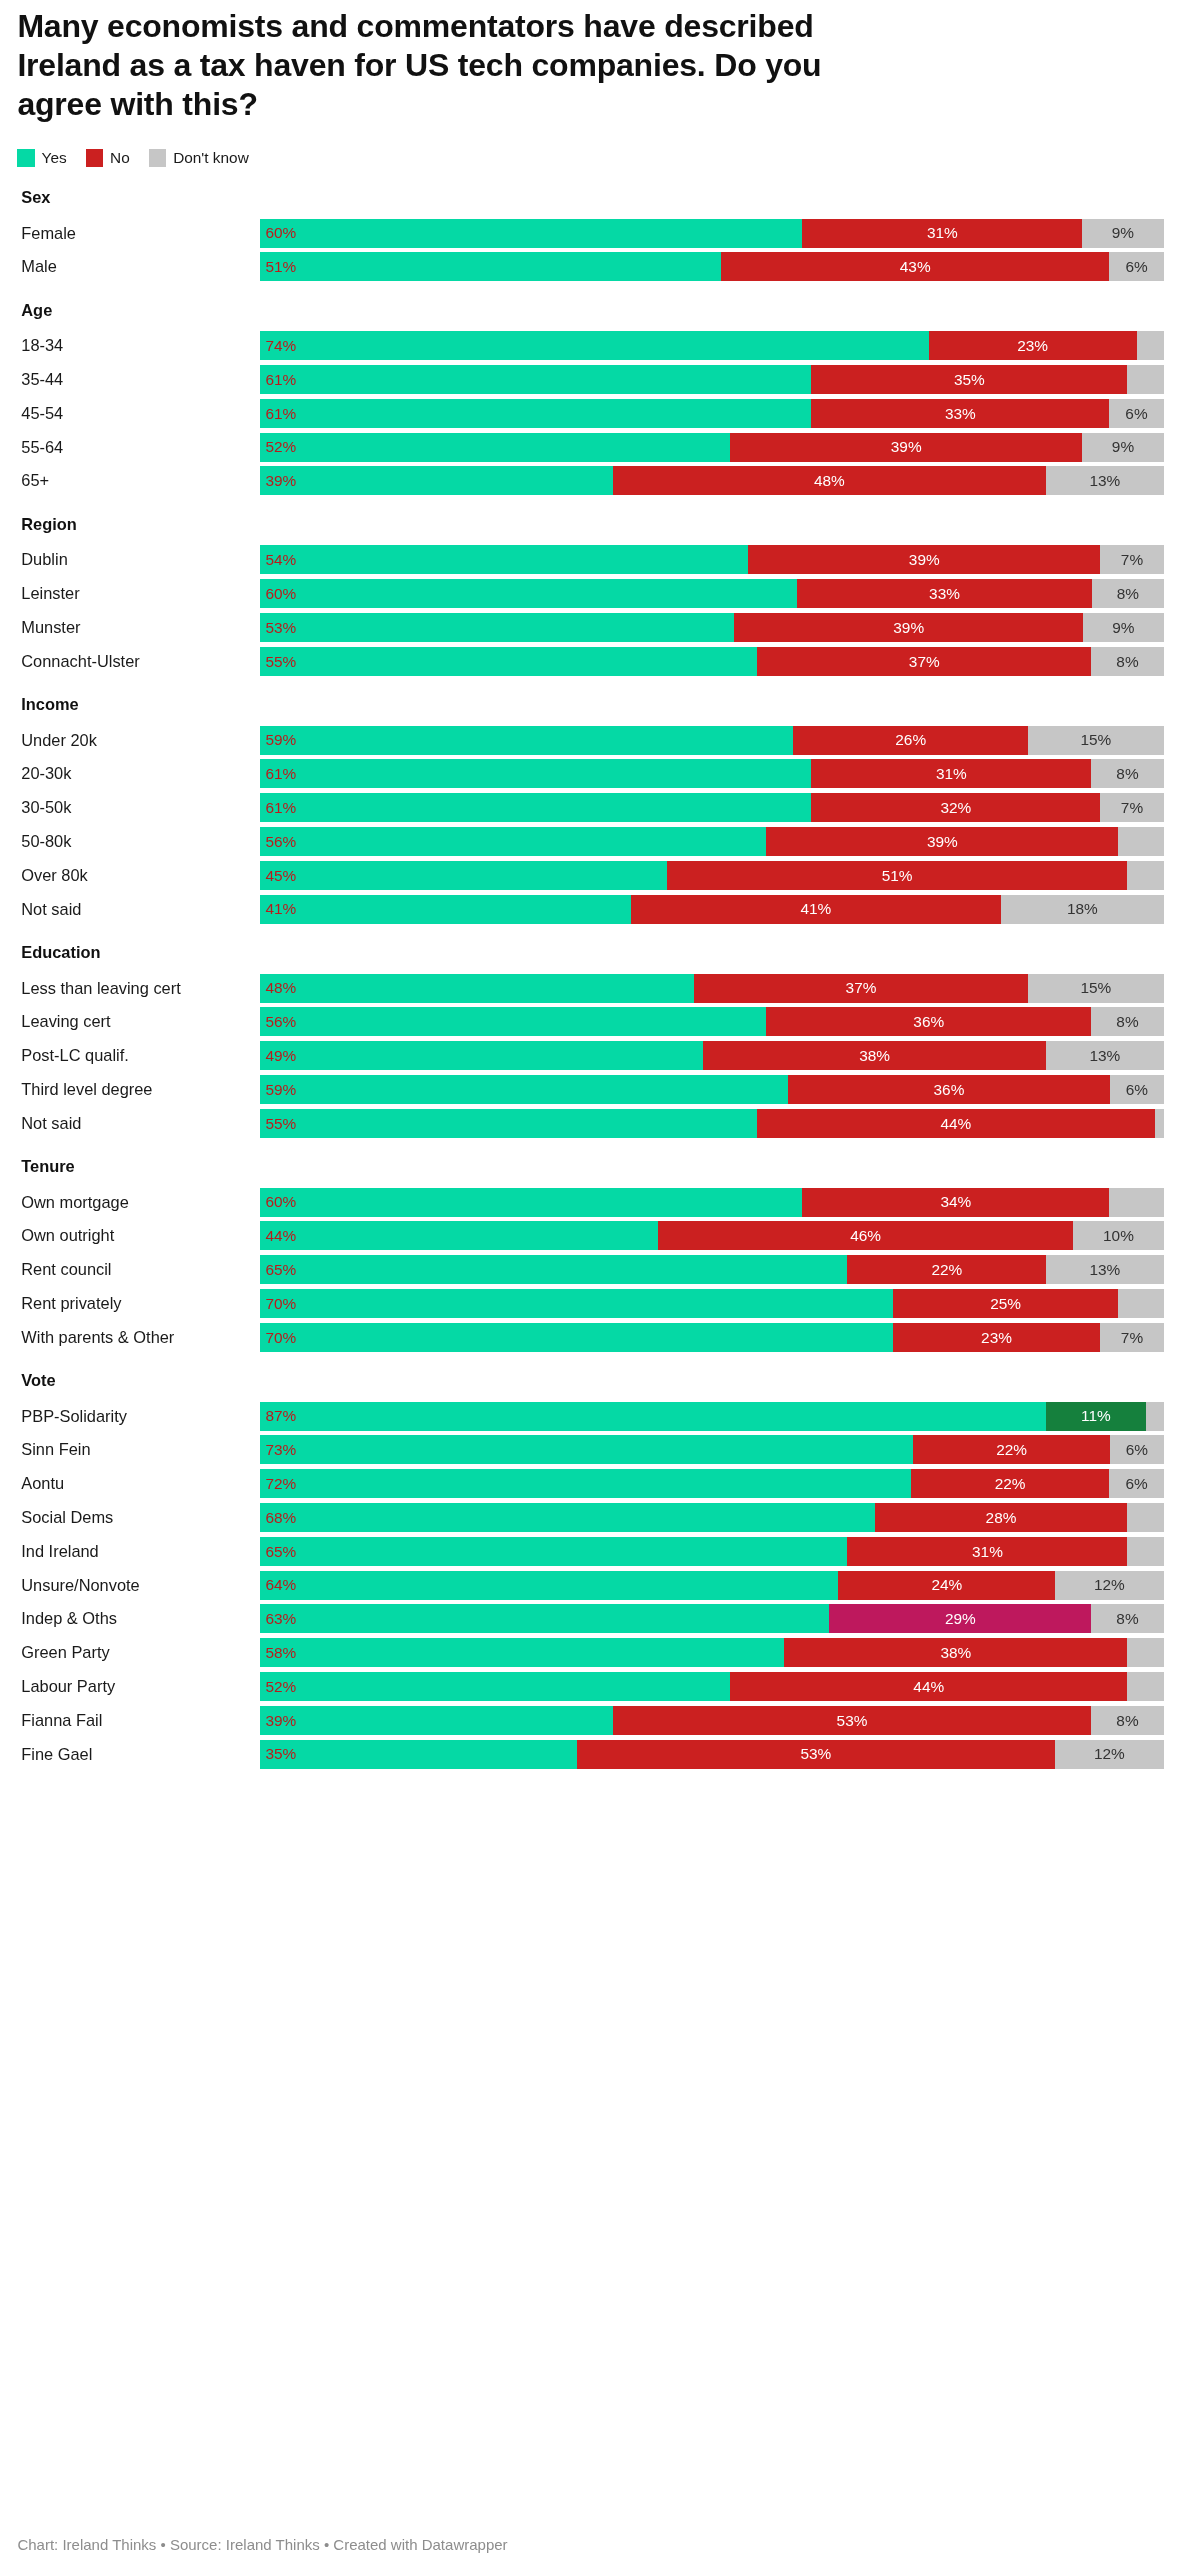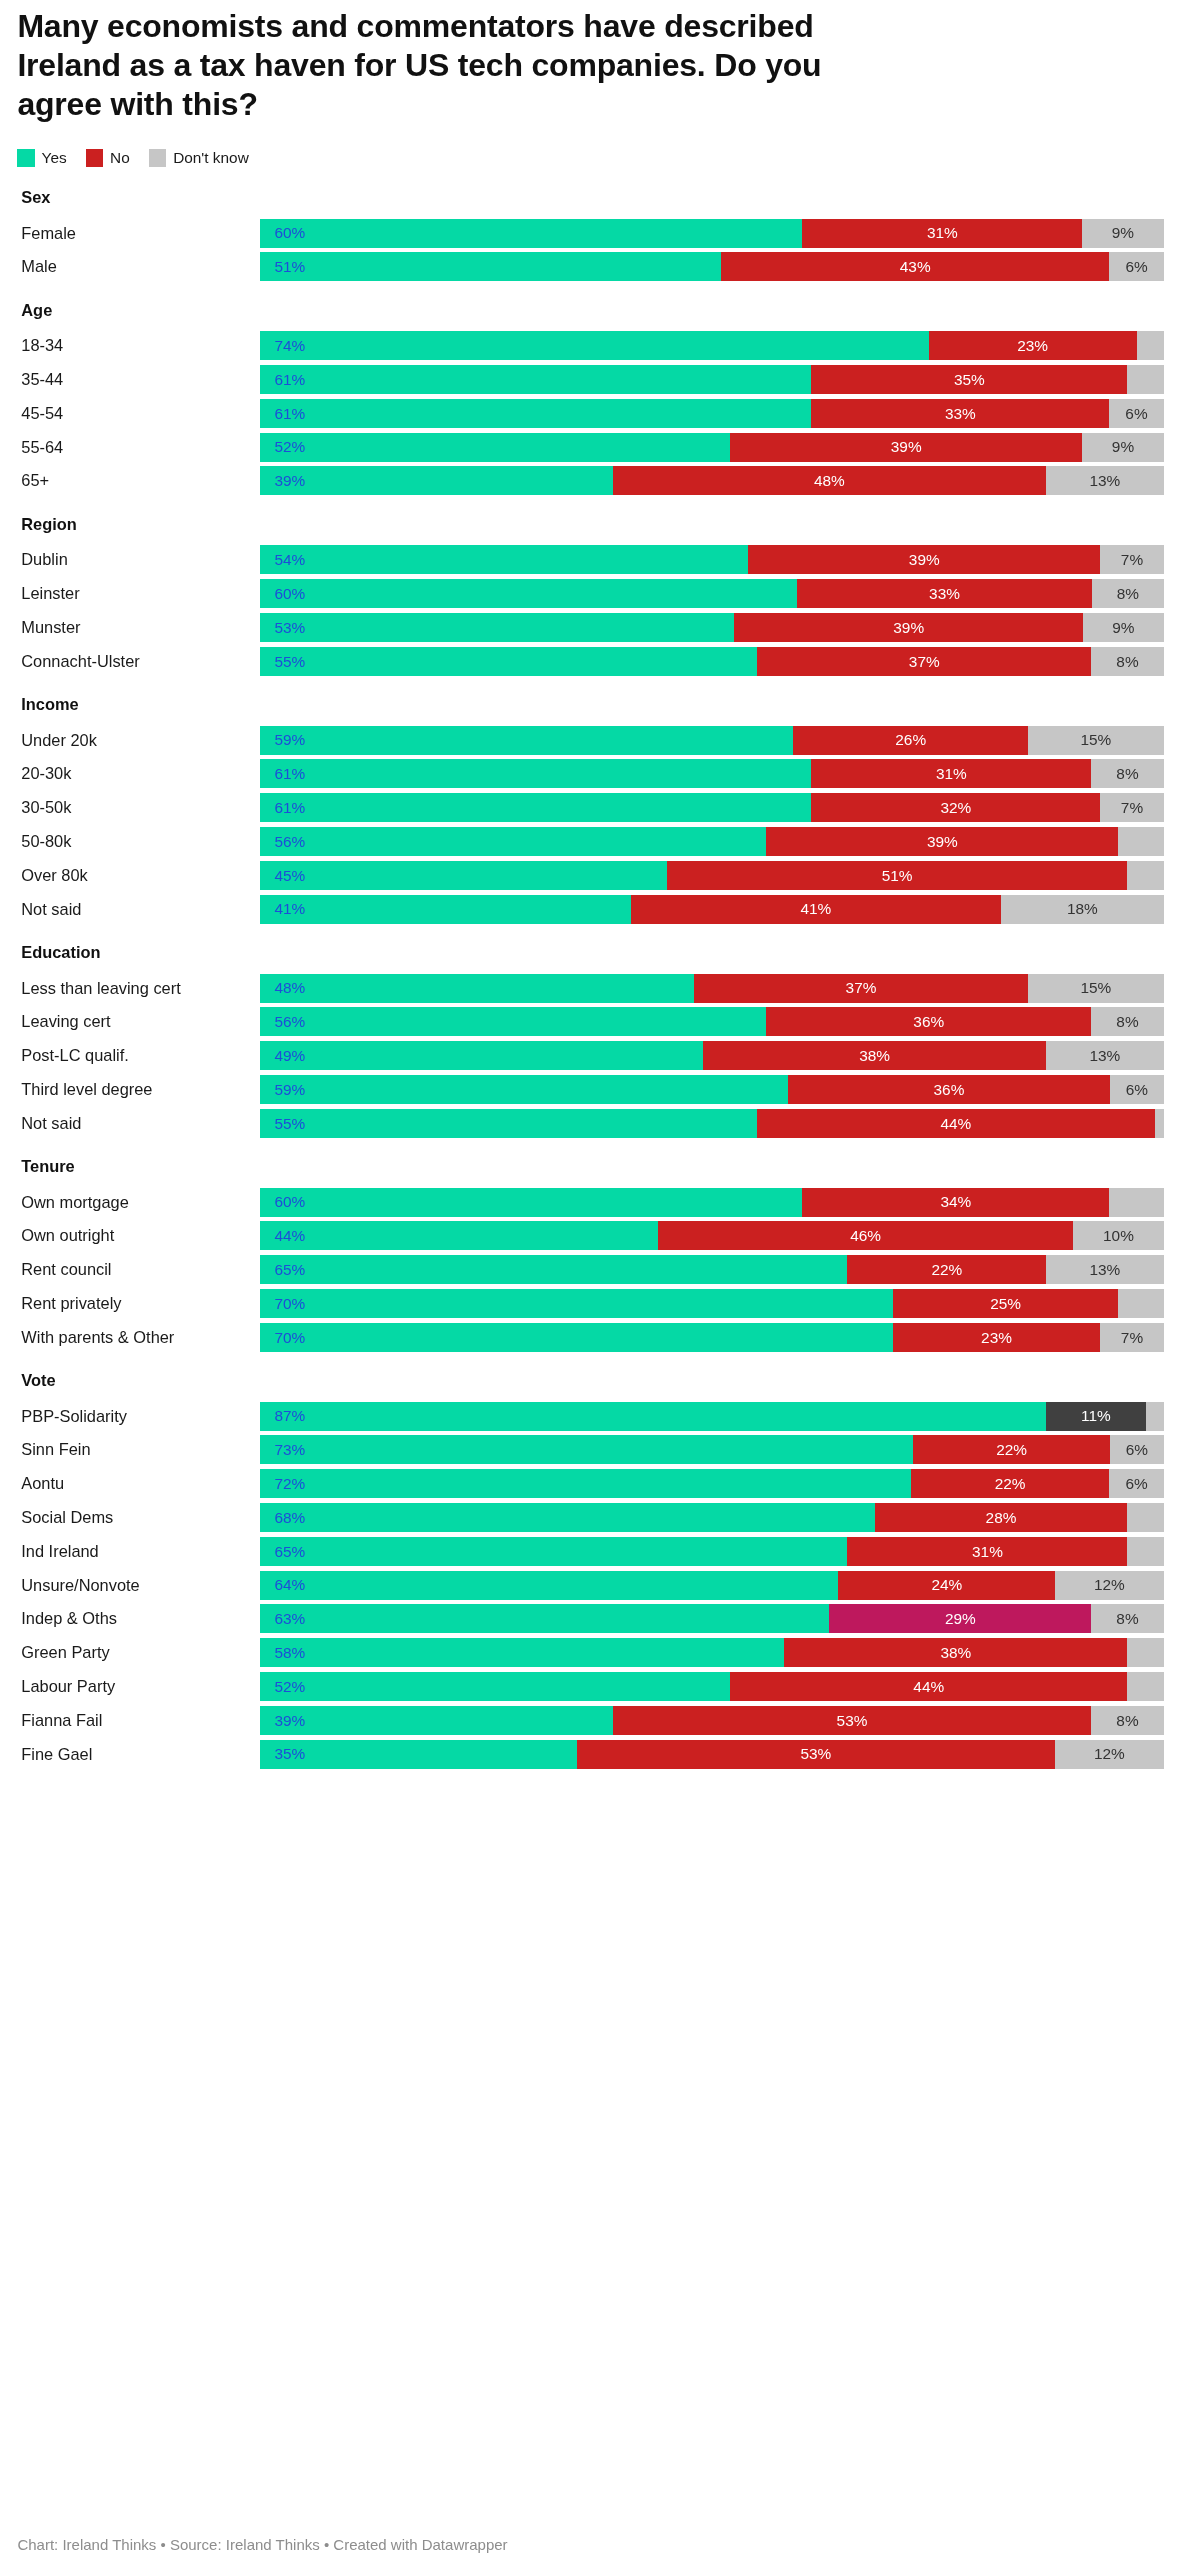--- a/index.html
+++ b/index.html
@@ -100,22 +100,22 @@
     box-sizing: border-box;
     display: flex;
     align-items: center;
     flex: 0 0 auto;
   }
   .seg-yes {
     background: #05d9a5;
     justify-content: flex-start;
   }
   .seg-yes .seg-value {
-    color: #1d4ed8;
-    padding-left: 14px;
+    color: #b91c1c;
+    padding-left: 5px;
   }
   .seg-no {
     background: #cb2020;
     justify-content: center;
   }
   .seg-no .seg-value {
     color: #ffffff;
   }
   .seg-dk {
     background: #c6c6c6;
@@ -553,21 +553,21 @@
         </div>
       </div>
       <div class="section">
         <div class="section-title">Vote</div>
         <div class="row">
           <div class="row-label">PBP-Solidarity</div>
           <div class="row-track">
             <div class="seg seg-yes" style="width: 87%; background: rgb(5, 217, 165);">
               <span class="seg-value">87%</span>
             </div>
-            <div class="seg seg-no" style="width: 11%; background: #404040;">
+            <div class="seg seg-no" style="width: 11%; background: #15803d;">
               <span class="seg-value">11%</span>
             </div>
             <div class="seg seg-dk" style="width: 2%; background: rgb(198, 198, 198);"></div>
           </div>
         </div>
         <div class="row">
           <div class="row-label">Sinn Fein</div>
           <div class="row-track">
             <div class="seg seg-yes" style="width: 72.2772%; background: rgb(5, 217, 165);">
               <span class="seg-value">73%</span>

